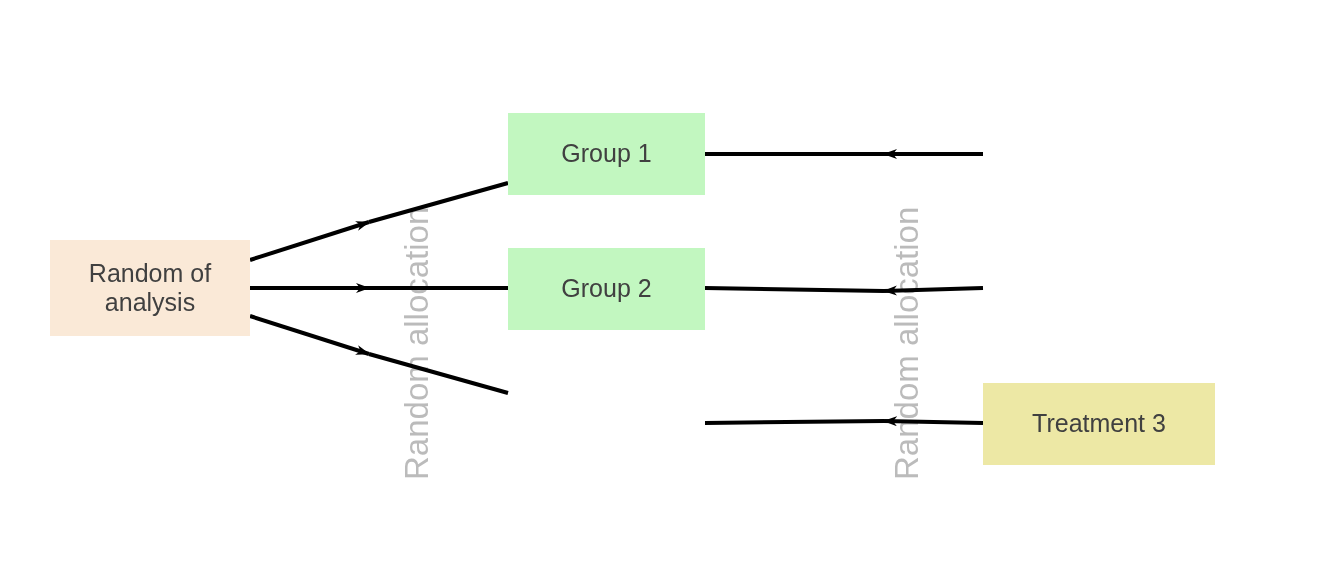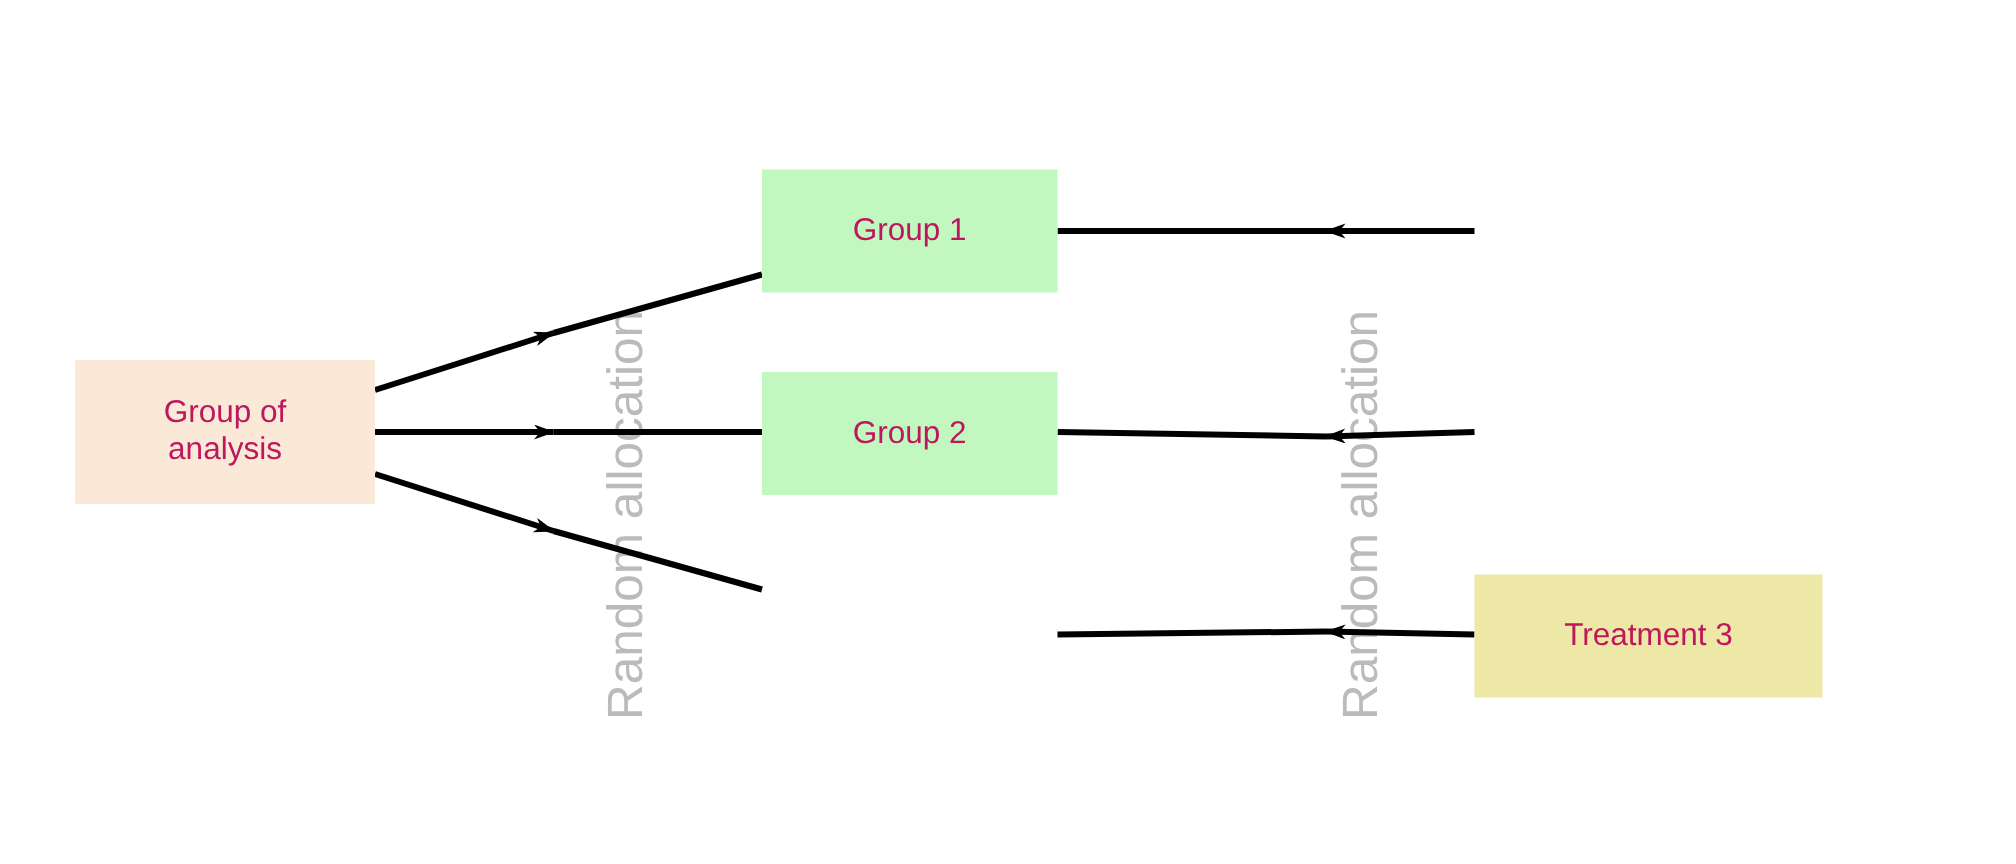--- a/index.html
+++ b/index.html
@@ -14,22 +14,22 @@
     background: #ffffff;
     overflow: hidden;
     font-family: "Liberation Sans", sans-serif;
   }
   .node {
     position: absolute;
     display: flex;
     align-items: center;
     justify-content: center;
     text-align: center;
-    color: #be185d;
-    font-size: 21px;
+    color: #404040;
+    font-size: 25px;
     line-height: 1.18;
     box-sizing: border-box;
     z-index: 3;
     white-space: pre-line;
   }
   .node-source {
     background: #FAE9D7;
   }
   .node-group {
     background: #C2F7C0;
@@ -101,21 +101,21 @@
       <line x1="983" y1="288" x2="884" y2="291" stroke="#000000" stroke-width="4" marker-end="url(#arrow-l)"></line>
       <line x1="884" y1="291" x2="705" y2="288" stroke="#000000" stroke-width="4"></line>
     </g>
 
     <g>
       <line x1="983" y1="423" x2="884" y2="421" stroke="#000000" stroke-width="4" marker-end="url(#arrow-l)"></line>
       <line x1="884" y1="421" x2="705" y2="423" stroke="#000000" stroke-width="4"></line>
     </g>
   </svg>
 
-  <div class="node node-source" style="left:50px; top:240px; width:200px; height:96px;">Group of
+  <div class="node node-source" style="left:50px; top:240px; width:200px; height:96px;">Random of
 analysis</div>
 
   <div class="node node-group" style="left:508px; top:113px; width:197px; height:82px;">Group 1</div>
 
   <div class="node node-group" style="left:508px; top:248px; width:197px; height:82px;text-align:center;">Group 2</div>
 
 
 
 
   <div class="node node-treatment" style="left:983px; top:383px; width:232px; height:82px;">Treatment 3</div>

